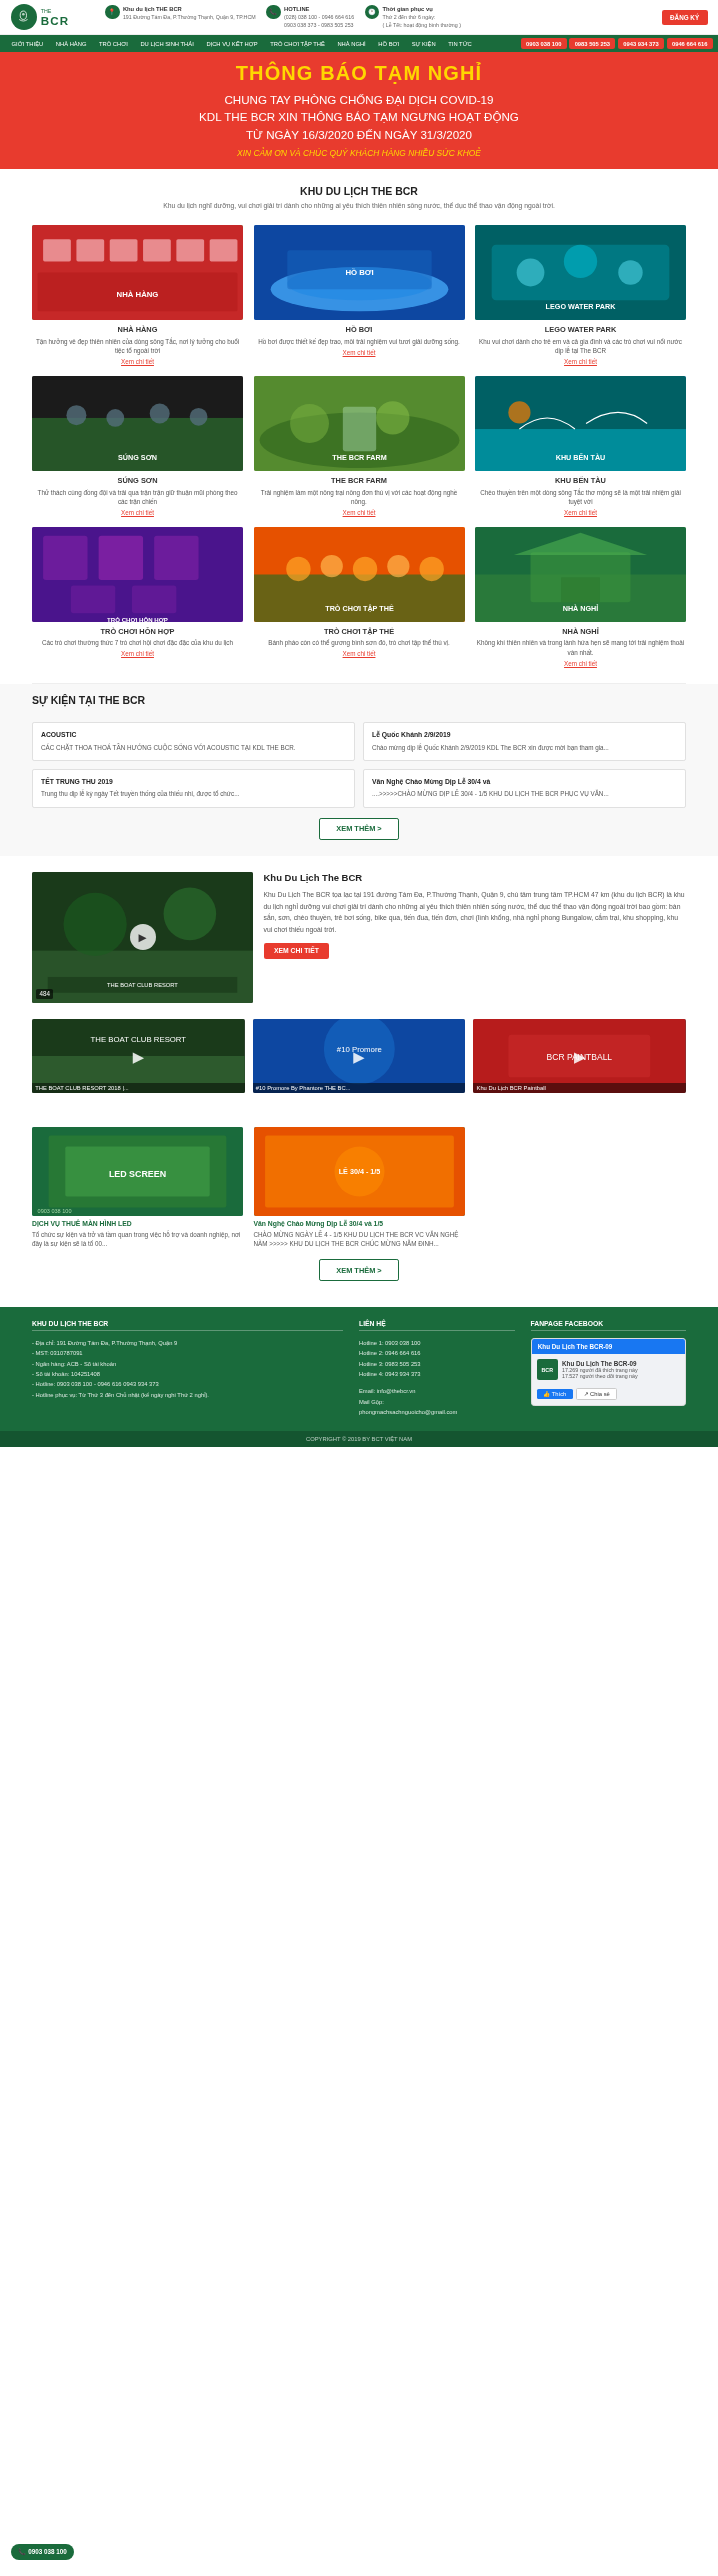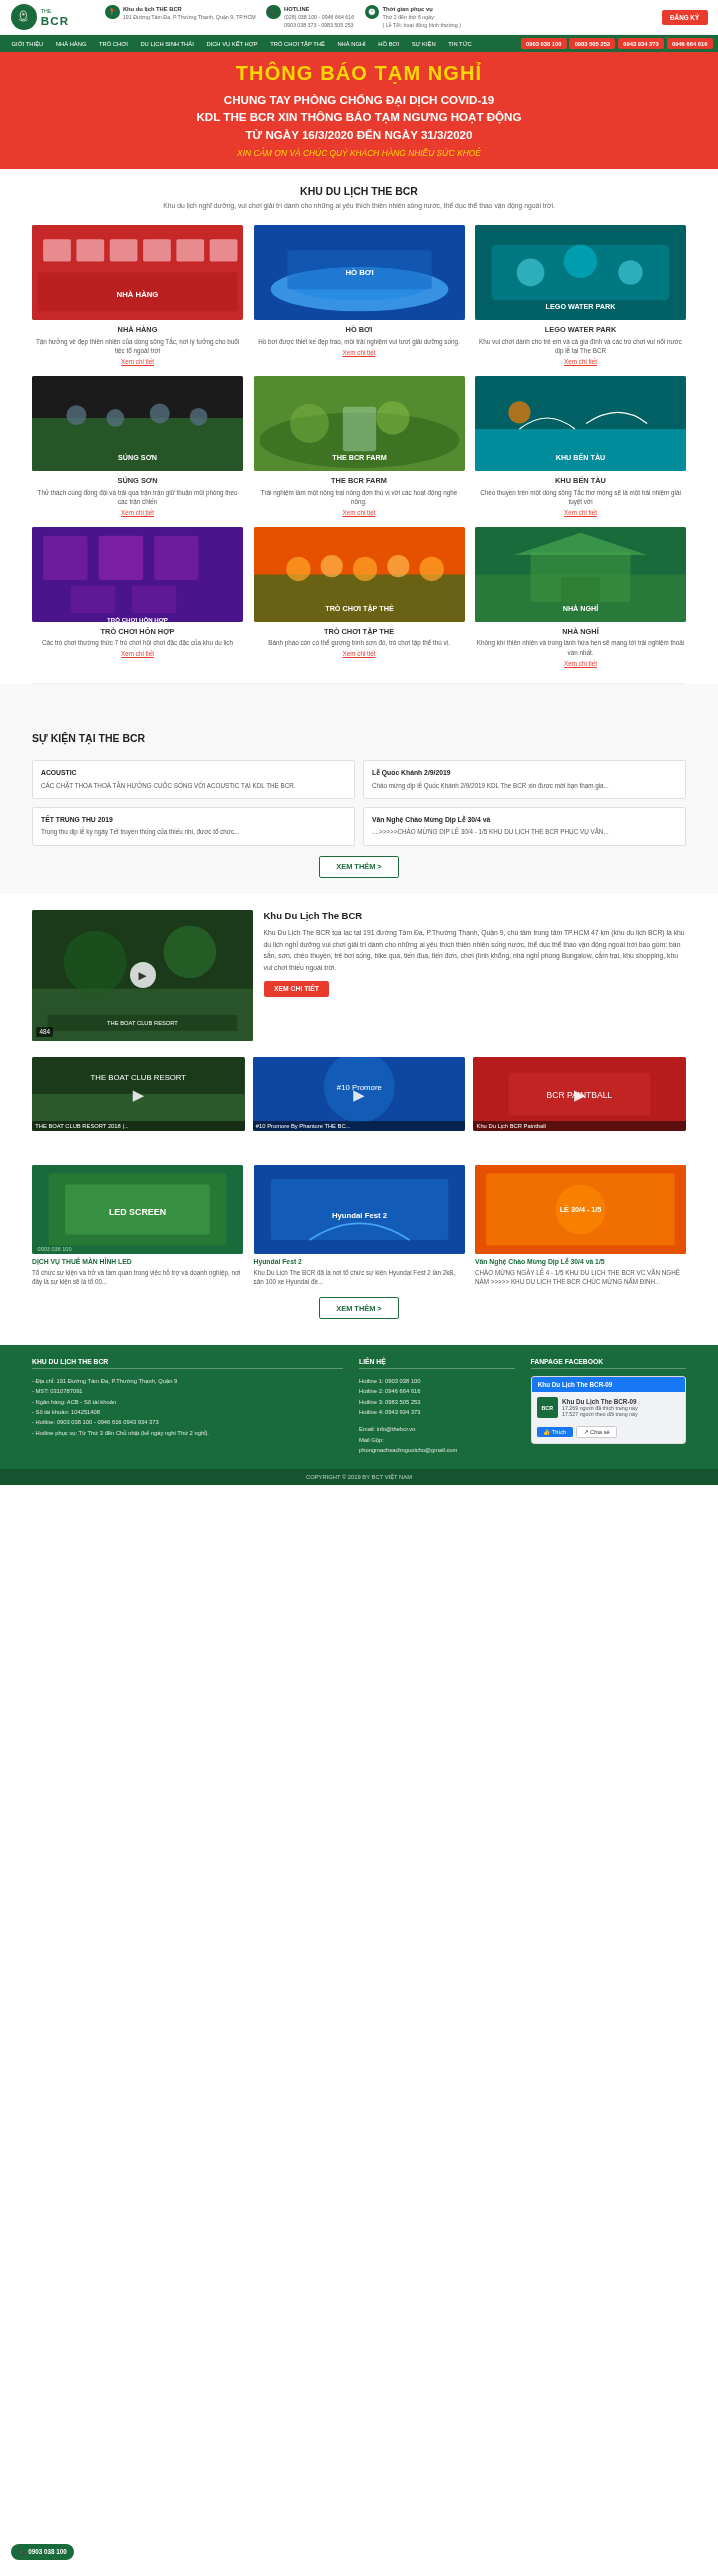--- a/index.html
+++ b/index.html
@@ -114,21 +114,21 @@
       font-size: 20px;
       font-weight: 900;
       color: #ffd700;
       letter-spacing: 1.1px;
       text-transform: uppercase;
       margin-bottom: 5.3px;
       text-align: center;
     }
     .announcement .sub-title {
       font-size: 11.6px;
-      font-weight: bold;
+      font-weight: normal;
       text-transform: uppercase;
       line-height: 1.5;
       margin-bottom: 2.6px;
     }
     .announcement .note {
       font-size: 8.4px;
       color: #ffd700;
       margin-top: 5.3px;
       font-style: italic;
     }
@@ -707,21 +707,21 @@
       <div class="attraction-desc">Không khí thiên nhiên và trong lành hứa hẹn sẽ mang tới trải nghiệm thoải vàn nhất.</div>
       <div class="see-more-link">Xem chi tiết</div>
     </div>
 
   </div>
 </div>
 
 <hr class="section-divider">
 
 <div class="events-section">
-  <div class="section-title" style="text-align:left; padding:0 0 8px;margin-top:38px;">SỰ KIỆN TẠI THE BCR</div>
+  <div class="section-title" style="text-align:left; padding:0 0 8px;">SỰ KIỆN TẠI THE BCR</div>
   <div class="events-grid">
 
     <div class="event-card">
       <div class="event-title">ACOUSTIC</div>
       <div class="event-desc">CÁC CHẶT THOA THOÁ TẦN HƯỚNG CUỘC SỐNG VỚI ACOUSTIC TẠI KDL THE BCR.</div>
     </div>
 
     <div class="event-card">
       <div class="event-title">Lễ Quốc Khánh 2/9/2019</div>
       <div class="event-desc">Chào mừng dịp lễ Quốc Khánh 2/9/2019 KDL The BCR xin được mời bạn tham gia...</div>
@@ -805,32 +805,20 @@
           <rect x="30" y="20" width="320" height="130" rx="4" fill="#2e7d32" opacity="0.7"></rect>
           <rect x="60" y="40" width="260" height="90" rx="3" fill="#43a047" opacity="0.6"></rect>
           <text x="190" y="95" text-anchor="middle" fill="white" font-size="16" font-weight="bold">LED SCREEN</text>
           <text x="10" y="160" fill="#a5d6a7" font-size="10">0903 038 100</text>
         </svg>
       </div>
       <div class="news-title">DỊCH VỤ THUÊ MÀN HÌNH LED</div>
       <div class="news-desc">Tổ chức sự kiện và trở và tầm quan trong việc hỗ trợ và doanh nghiệp, nơi đây là sự kiện sẽ là tổ 00...</div>
     </div>
 
-    <div class="news-card">
-      <div class="news-img-placeholder">
-        <svg width="100%" height="100%" viewBox="0 0 380 170" preserveAspectRatio="xMidYMid slice" style="font-size:12px">
-          <rect width="380" height="170" fill="#0d47a1"></rect>
-          <rect x="30" y="30" width="320" height="110" rx="5" fill="#1565c0" opacity="0.7"></rect>
-          <path d="M100 140 Q190 80 280 140" stroke="#42a5f5" stroke-width="3" fill="none"></path>
-          <text x="190" y="100" text-anchor="middle" fill="white" font-size="14" font-weight="bold">Hyundai Fest 2</text>
-        </svg>
-      </div>
-      <div class="news-title">Hyundai Fest 2</div>
-      <div class="news-desc">Khu Du Lịch The BCR đã là nơi tổ chức sự kiện Hyundai Fest 2 lần 2kB, sản 100 xe Hyundai đề...</div>
-    </div>
 
     <div class="news-card">
       <div class="news-img-placeholder">
         <svg width="100%" height="100%" viewBox="0 0 380 170" preserveAspectRatio="xMidYMid slice" style="font-size:12px">
           <rect width="380" height="170" fill="#e65100"></rect>
           <rect x="20" y="20" width="340" height="130" rx="4" fill="#f57c00" opacity="0.7"></rect>
           <circle cx="190" cy="85" r="45" fill="#ff8f00" opacity="0.5"></circle>
           <text x="190" y="90" text-anchor="middle" fill="white" font-size="13" font-weight="bold">LỄ 30/4 - 1/5</text>
         </svg>
       </div>

